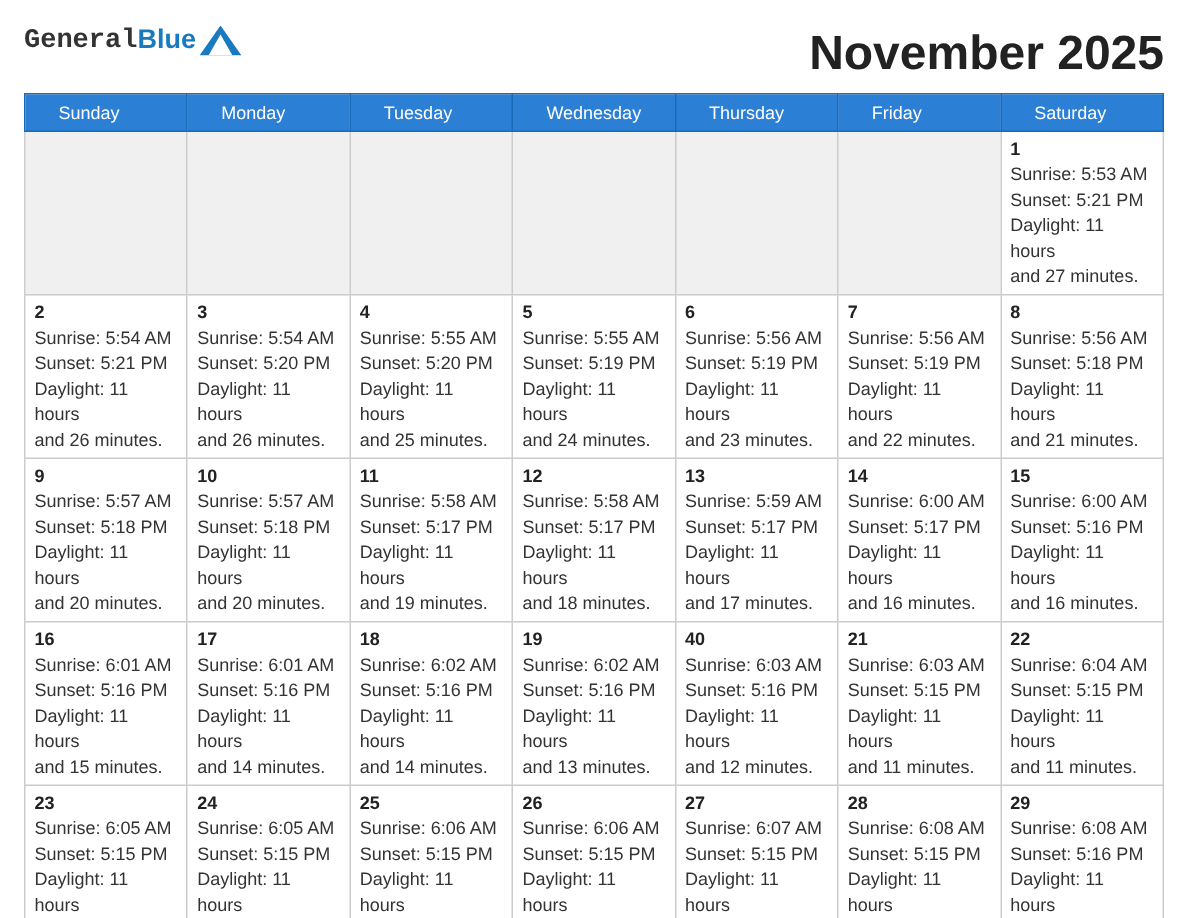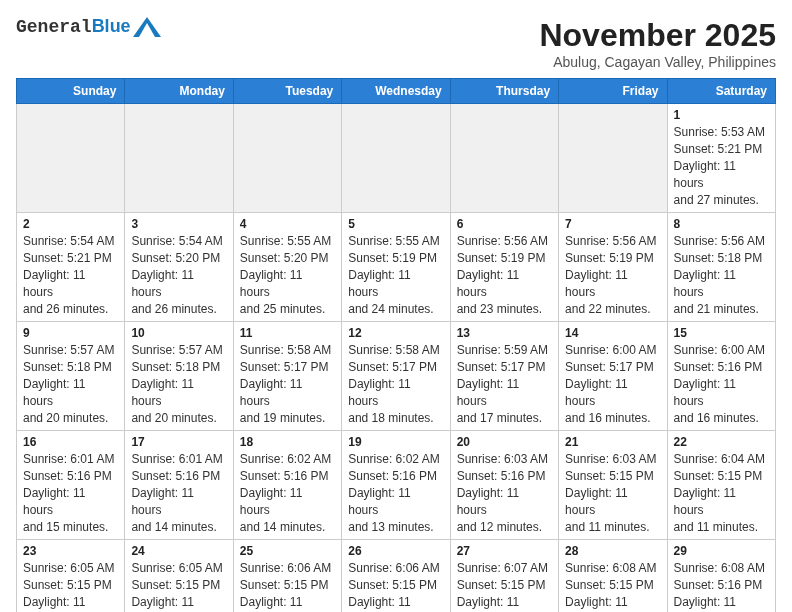--- a/index.html
+++ b/index.html
@@ -50,24 +50,24 @@
       color: #555;
     }
     .calendar {
       width: 100%;
       border-collapse: collapse;
       border: 1px solid #ccc;
     }
     .calendar th {
       background-color: #2b7fd4;
       color: #fff;
-      text-align: right;
-      padding: 5px 8px;
+      text-align: left;
+      padding: 5px 22px;
       font-size: 12px;
-      font-weight: bold;
+      font-weight: normal;
       border: 1px solid #1a6ab8;
     }
     .calendar td {
       vertical-align: top;
       padding: 4px 6px;
       border: 1px solid #ccc;
       font-size: 10px;
       color: #333;
       background: #fff;
       width: calc(100% / 7);
@@ -102,21 +102,20 @@
       <span class="logo-general">General</span>
         <span class="logo-blue">Blue</span>
       <svg class="logo-icon" viewBox="0 0 28 20">
         <polygon points="0,20 14,0 28,20" fill="#1a7abf"></polygon>
         <polygon points="6,20 14,6 22,20" fill="#fff"></polygon>
       </svg>
     </div>
   </div>
   <div class="title-section">
     <div class="month-title">November 2025</div>
-    <div class="location">Abulug, Cagayan Valley, Philippines</div>
   </div>
 </div>
 
 <table class="calendar">
   <thead>
     <tr>
     <th>Sunday</th>
         <th>Monday</th>
         <th>Tuesday</th>
         <th>Wednesday</th>
@@ -209,21 +208,21 @@
         </td>
         <td>
           <span class="day-number">18</span>
           <div class="day-info">Sunrise: 6:02 AM<br>Sunset: 5:16 PM<br>Daylight: 11 hours<br>and 14 minutes.</div>
         </td>
         <td>
           <span class="day-number">19</span>
           <div class="day-info">Sunrise: 6:02 AM<br>Sunset: 5:16 PM<br>Daylight: 11 hours<br>and 13 minutes.</div>
         </td>
         <td>
-          <span class="day-number">20</span>
+          <span class="day-number">40</span>
           <div class="day-info">Sunrise: 6:03 AM<br>Sunset: 5:16 PM<br>Daylight: 11 hours<br>and 12 minutes.</div>
         </td>
         <td>
           <span class="day-number">21</span>
           <div class="day-info">Sunrise: 6:03 AM<br>Sunset: 5:15 PM<br>Daylight: 11 hours<br>and 11 minutes.</div>
         </td>
         <td>
           <span class="day-number">22</span>
           <div class="day-info">Sunrise: 6:04 AM<br>Sunset: 5:15 PM<br>Daylight: 11 hours<br>and 11 minutes.</div>
         </td>

